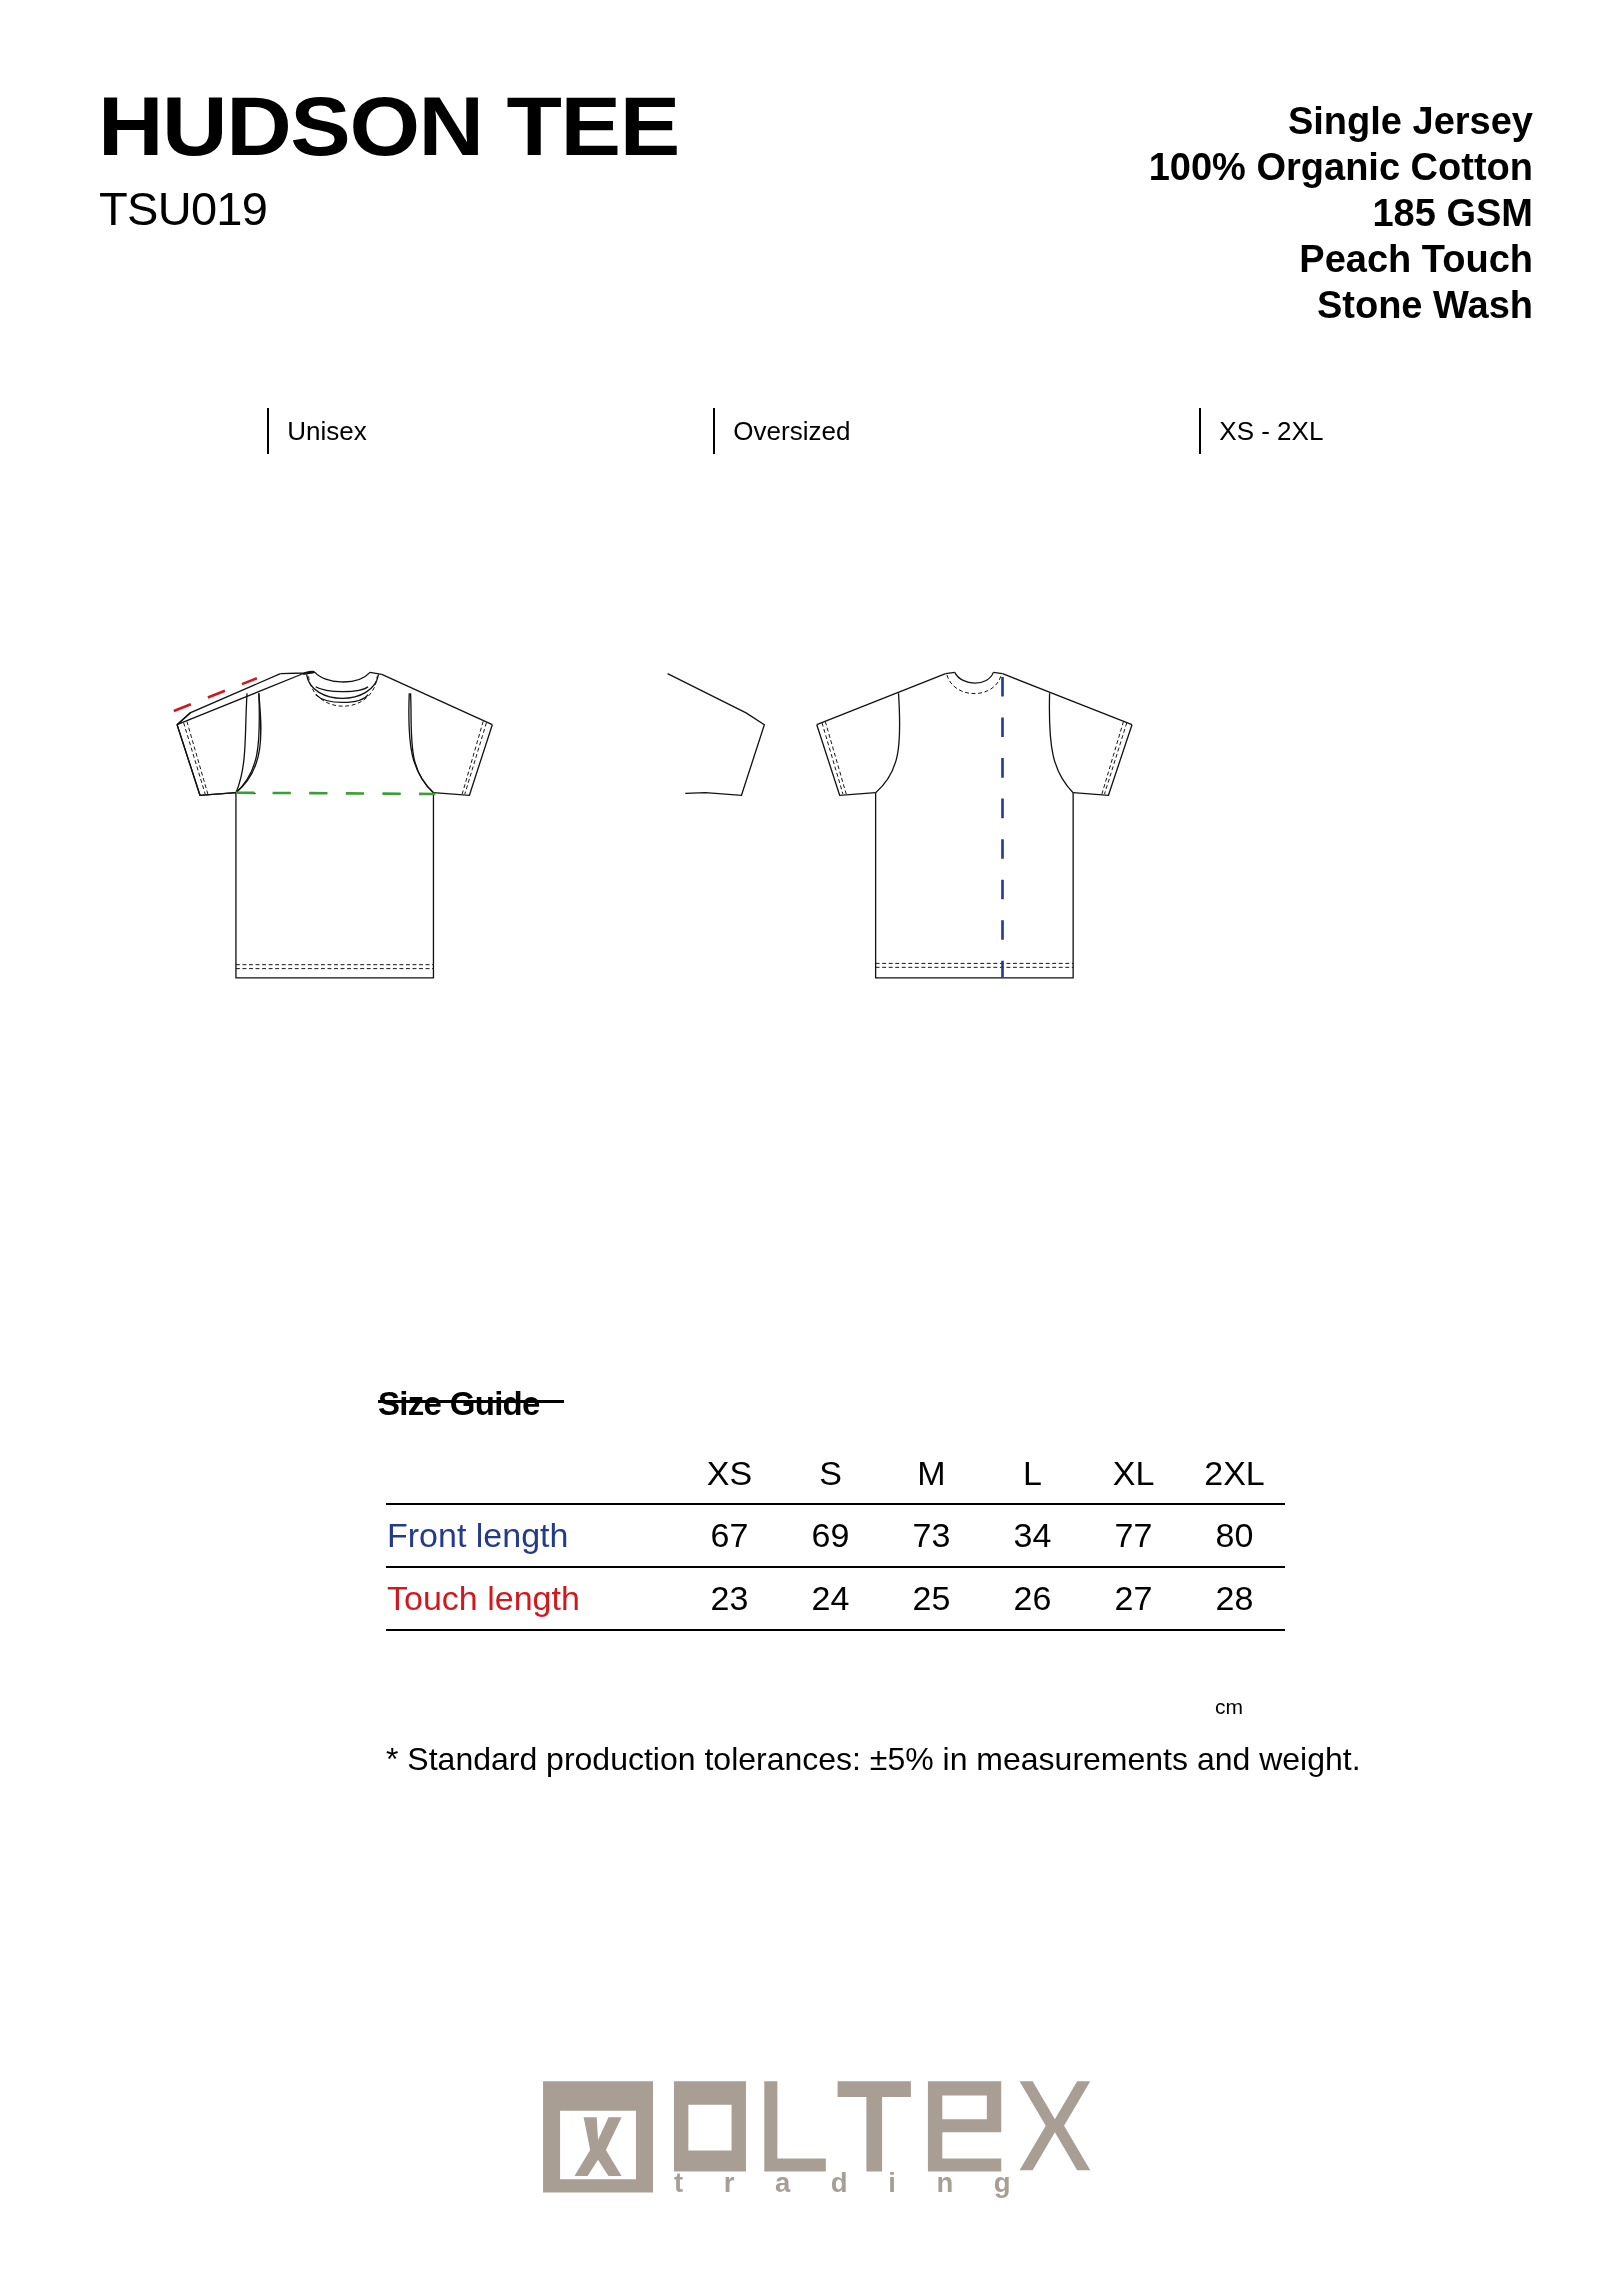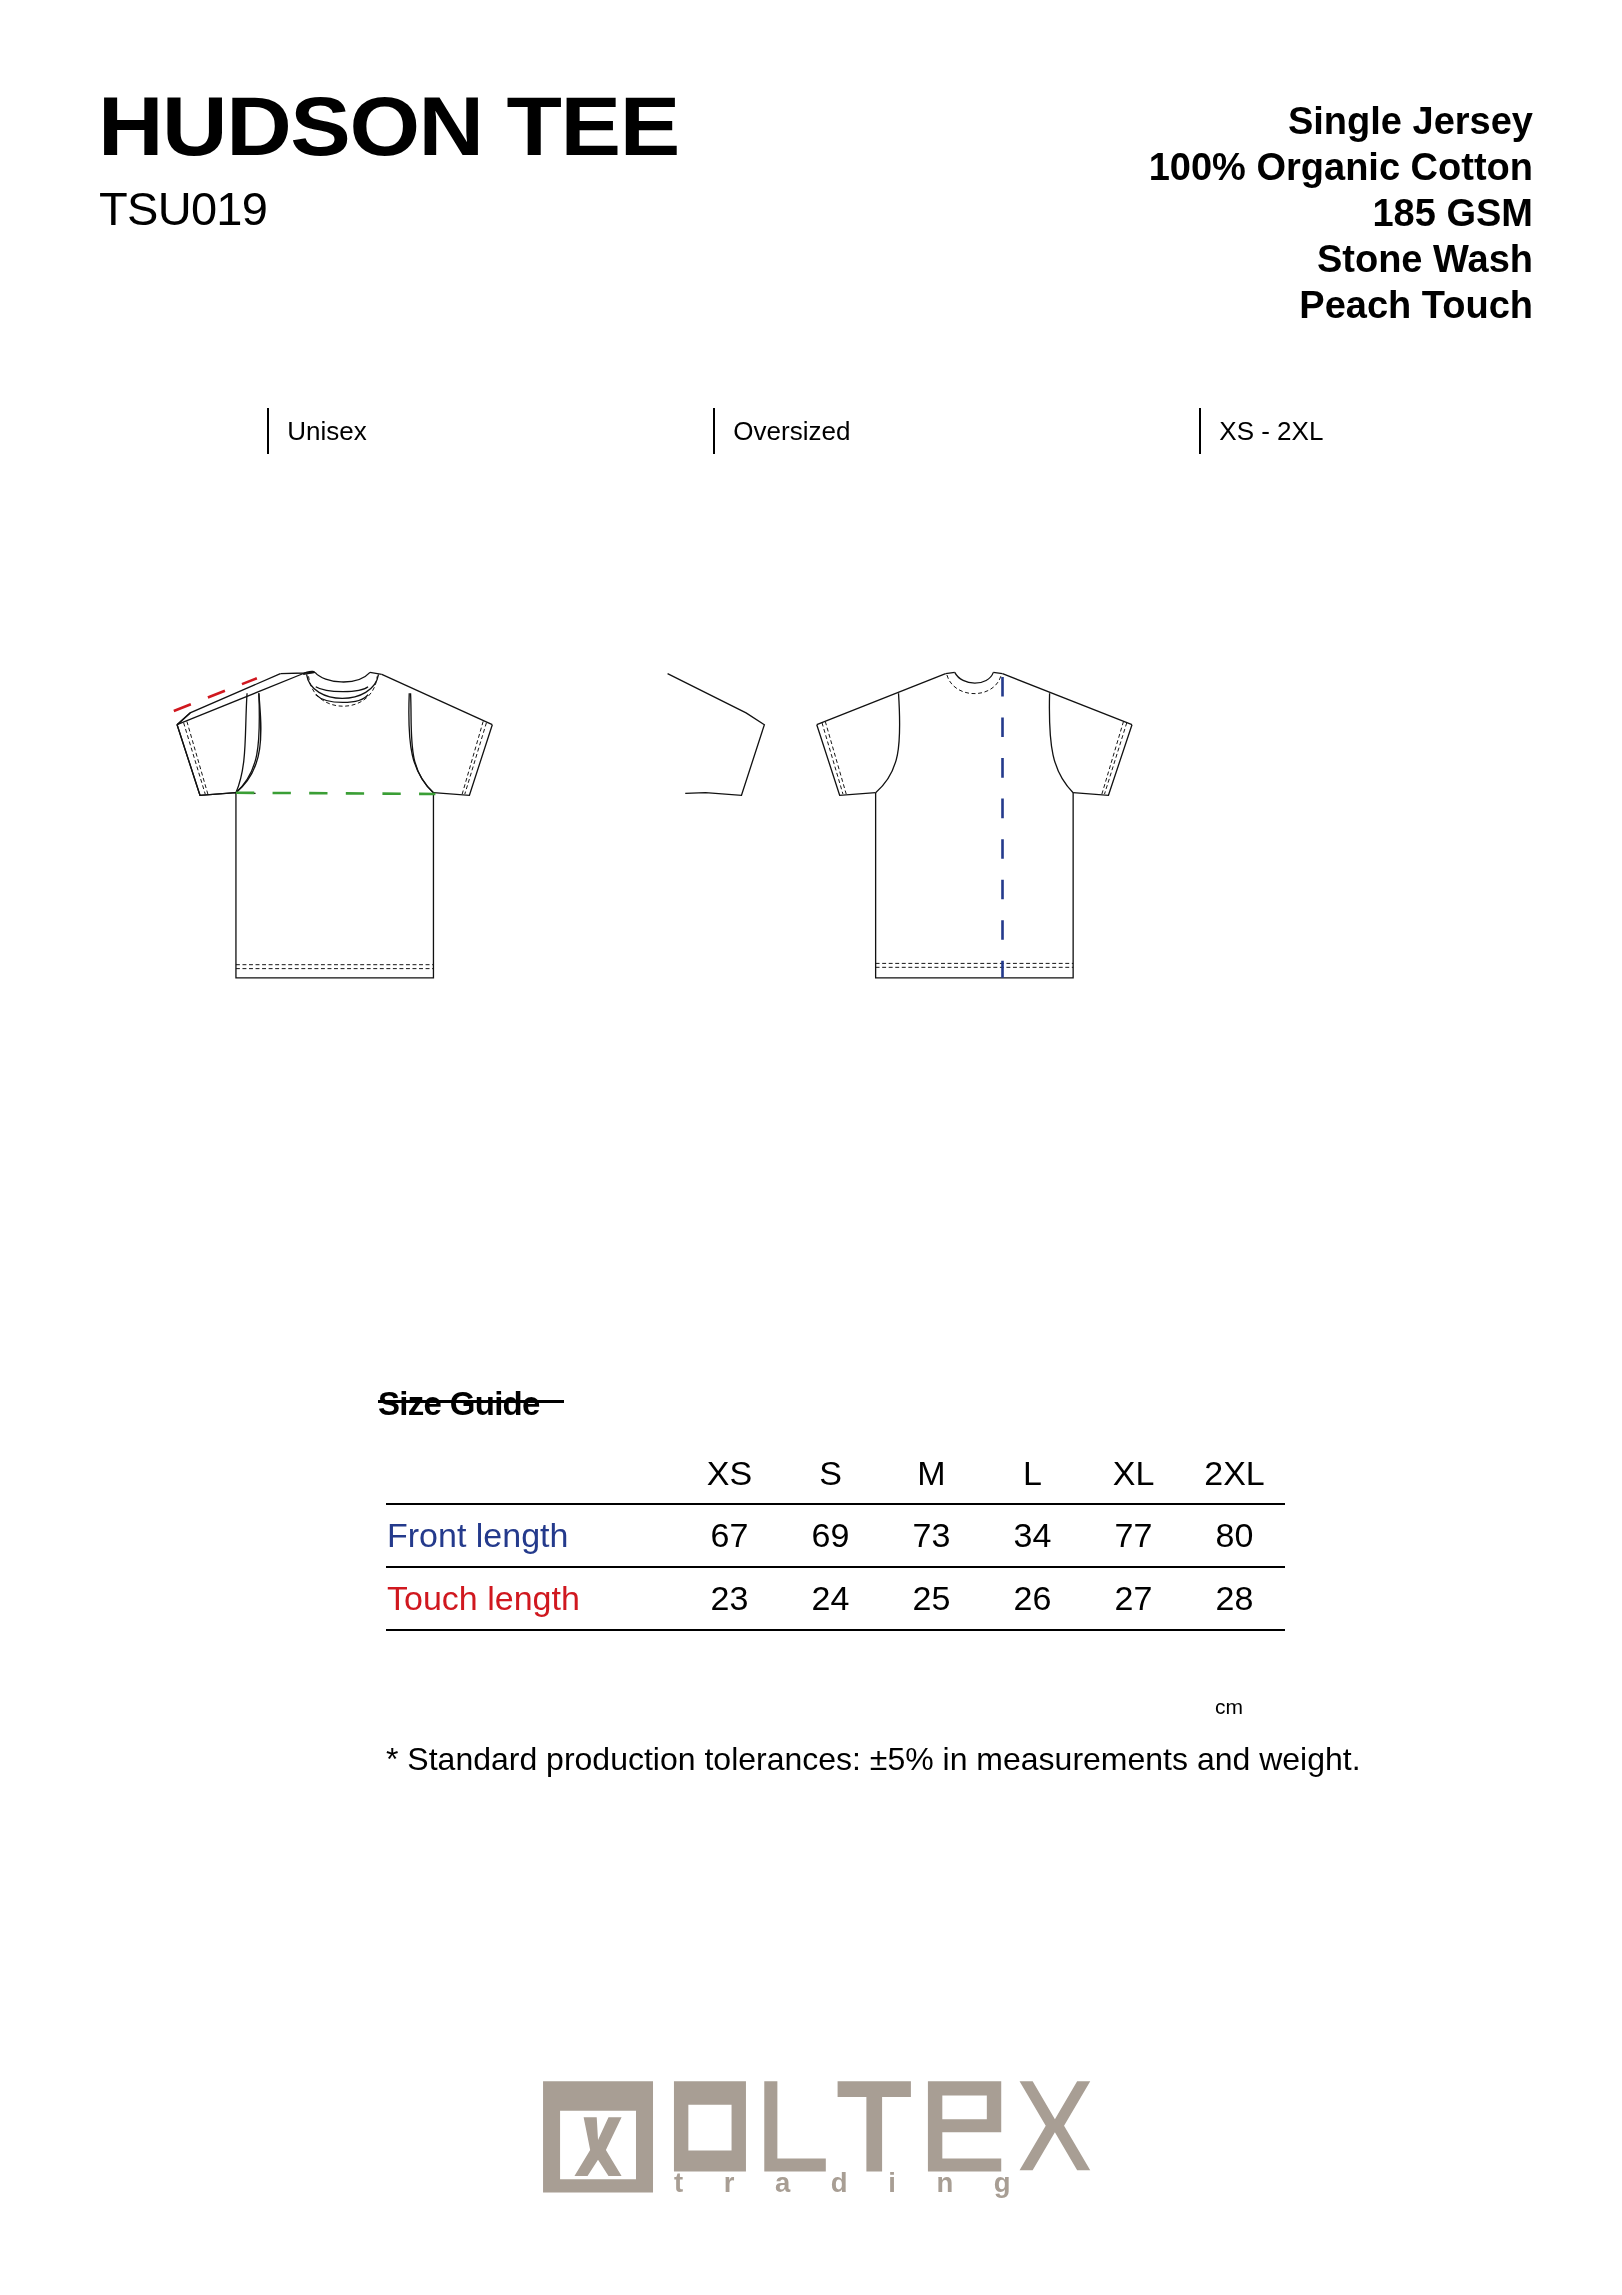--- a/index.html
+++ b/index.html
@@ -27,22 +27,22 @@
 </head>
 <body>
 
 <div class="abs title">HUDSON TEE</div>
 <div class="abs code">TSU019</div>
 
 <div class="abs specs">
   <span class="spec-line">Single Jersey</span>
   <span class="spec-line">100% Organic Cotton</span>
   <span class="spec-line">185 GSM</span>
+  <span class="spec-line">Peach Touch</span>
   <span class="spec-line">Stone Wash</span>
-  <span class="spec-line">Peach Touch</span>
 </div>
 
 <div class="abs tags">
   <span class="tag" style="left:267px;">Unisex</span>
   <span class="tag" style="left:713px;">Oversized</span>
   <span class="tag" style="left:1199px;">XS - 2XL</span>
 </div>
 
 <svg class="abs shirt" style="left:164px;" width="654" height="556" viewBox="0 0 1000 850">
   <g fill="none" stroke="#111" stroke-width="2">

